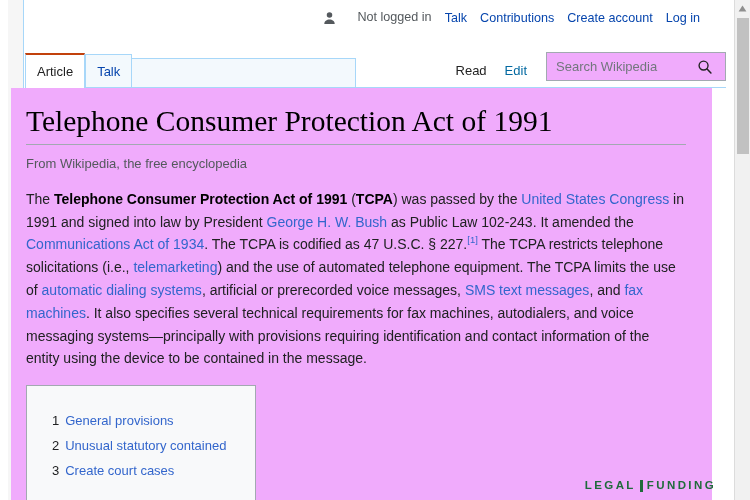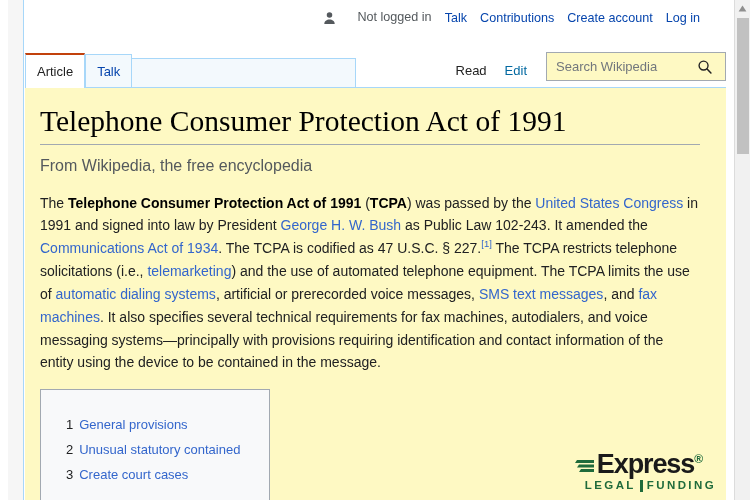--- a/index.html
+++ b/index.html
@@ -143,21 +143,21 @@
   }
 
   
   .search-box {
     position: relative;
     margin-left: 10px;
     margin-bottom: 6px;
     width: 180px;
     height: 29px;
     border: 1px solid #a2a9b1;
-    background: #fef9c3;
+    background: #f0abfc;
     display: flex;
     align-items: center;
   }
   .search-input {
     border: none;
     outline: none;
     background: transparent;
     width: 148px;
     height: 26px;
     padding: 0 0 0 9px;
@@ -169,39 +169,39 @@
   .search-icon {
     width: 16px; height: 16px;
     margin-left: 2px;
     cursor: pointer;
     display: block;
   }
 
   
   .content {
     position: absolute;
-    left: 25px; top: 88px;
+    left: 11px; top: 88px;
     width: 701px;
     height: 412px;
-    background: #fef9c3;
+    background: #f0abfc;
     padding: 0 26px 0 15px;
     overflow: hidden;
   }
   .firstHeading {
     font-family: "Liberation Serif", serif;
     font-size: 29.5px;
     font-weight: normal;
     color: #000000;
     margin: 0;
     padding: 15px 0 4px 0;
     line-height: 1.25;
     border-bottom: 1px solid #a2a9b1;
   }
   .siteSub {
-    font-size: 16px;
+    font-size: 13px;
     color: #54595d;
     margin: 0;
     padding: 11px 0 0 0;
     line-height: 1.3;
   }
   .bodytext {
     font-size: 14px;
     color: #202122;
     line-height: 1.63;
     margin: 0;
@@ -394,30 +394,20 @@
     <div class="toc">
       <ul class="toc-list">
         <li class="toc-item"><span class="toc-num">1</span><a class="toc-link">General provisions</a></li>
         <li class="toc-item"><span class="toc-num">2</span><a class="toc-link">Unusual statutory contained</a></li>
         <li class="toc-item"><span class="toc-num">3</span><a class="toc-link">Create court cases</a></li>
       </ul>
     </div>
   </div>
 
   <div class="brand-logo">
-    <div class="brand-top">
-      <span>
-        <svg class="brand-mark" width="22" height="22" viewBox="0 0 22 22" xmlns="http://www.w3.org/2000/svg">
-          <polygon points="4,6 21,6 21,9 2,9" fill="#1f6b3b"></polygon>
-          <polygon points="6,10.5 21,10.5 21,13.5 4,13.5" fill="#1f6b3b"></polygon>
-          <polygon points="8,15 21,15 21,18 6,18" fill="#1f6b3b"></polygon>
-        </svg>
-      </span>
-      <span class="brand-word"><span>Express</span><span class="brand-tm">®</span></span>
-    </div>
     <div class="brand-sub">
       <span class="brand-sub-text">LEGAL</span>
       <span class="brand-divider"></span>
       <span class="brand-sub-text">FUNDING</span>
     </div>
   </div>
 
   <div class="scrollbar">
     <div class="sb-arrow">
       <svg width="9" height="7" viewBox="0 0 9 7" xmlns="http://www.w3.org/2000/svg">

